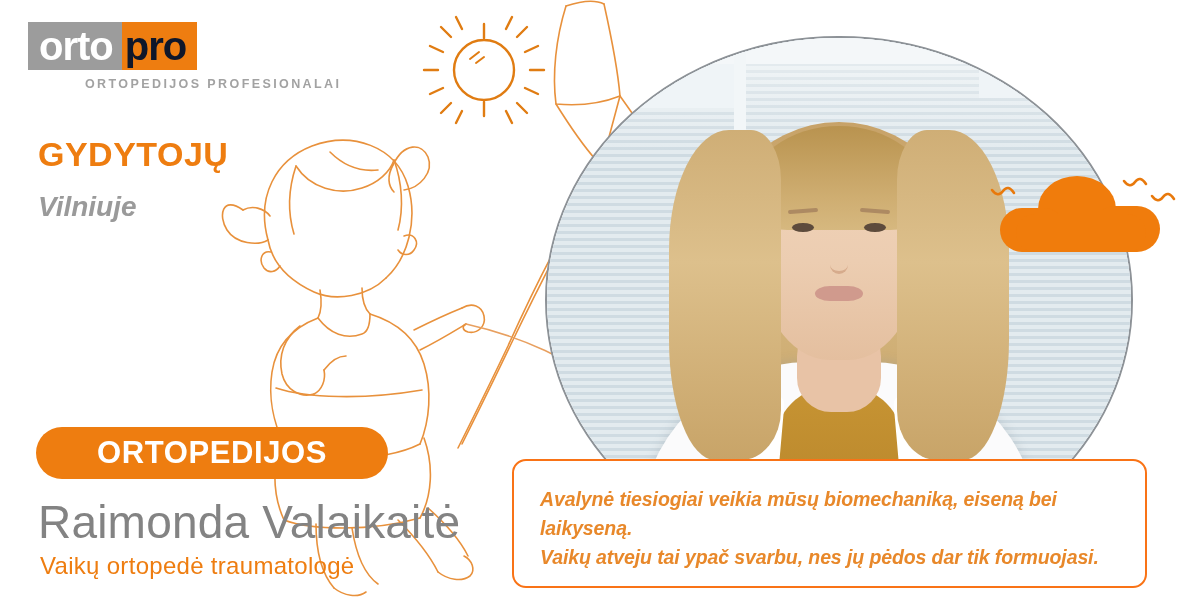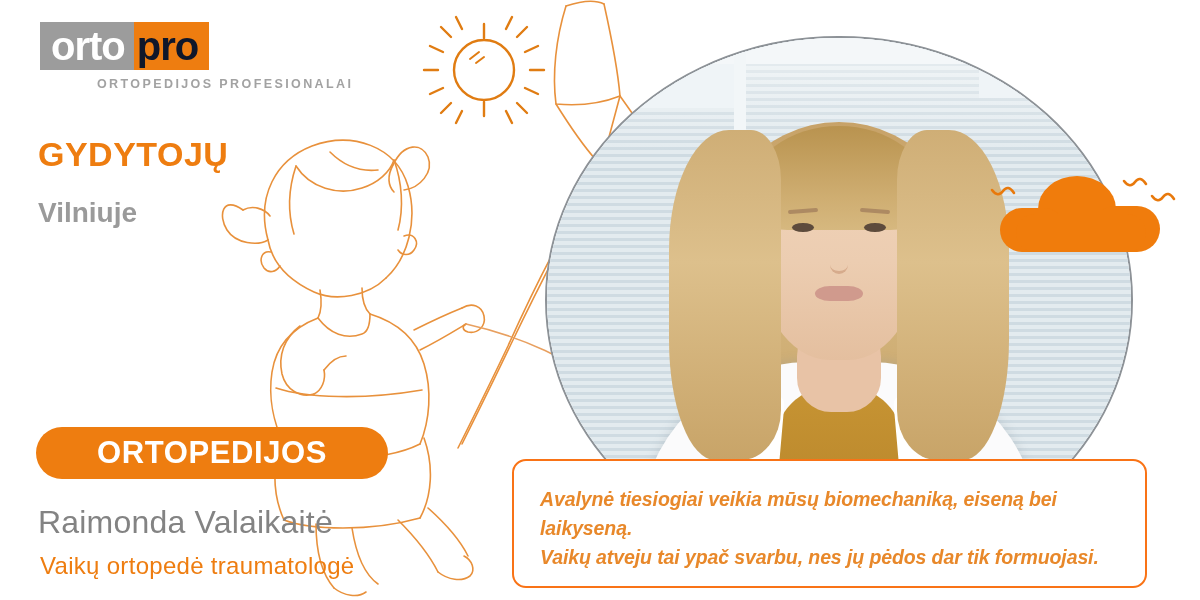--- a/index.html
+++ b/index.html
@@ -22,21 +22,21 @@
   .decor-svg {
     position: absolute;
     left: 0; top: 0;
     width: 1200px; height: 600px;
     pointer-events: none;
   }
 
   
   .logo-wrap {
     position: absolute;
-    left: 40px;
+    left: 28px;
     top: 22px;
   }
   .logo-boxes {
     display: flex;
     align-items: stretch;
     height: 48px;
   }
   .logo-orto {
     background: #9c9c9c;
     color: #ffffff;
@@ -74,23 +74,24 @@
   .headline-l1, .headline-l2 {
     color: #ee7d10;
     font-size: 34px;
     font-weight: bold;
     letter-spacing: 0.5px;
     line-height: 41px;
   }
   .headline-city {
     color: #9a9a9a;
     font-size: 28px;
+    font-style: italic;
     font-weight: bold;
     line-height: 40px;
-    margin-top: 18px;
+    margin-top: 12px;
   }
 
   
   .cta-button {
     position: absolute;
     left: 36px;
     top: 427px;
     width: 352px;
     height: 52px;
     background: #ee7d10;
@@ -105,21 +106,21 @@
     cursor: pointer;
     padding: 0;
   }
 
   
   .doc-name {
     position: absolute;
     left: 38px;
     top: 500px;
     color: #838383;
-    font-size: 32px;
+    font-size: 46px;
     font-weight: normal;
     letter-spacing: 0.2px;
     line-height: 44px;
     white-space: nowrap;
   }
   .doc-role {
     position: absolute;
     left: 40px;
     top: 551px;
     color: #ee7d10;

